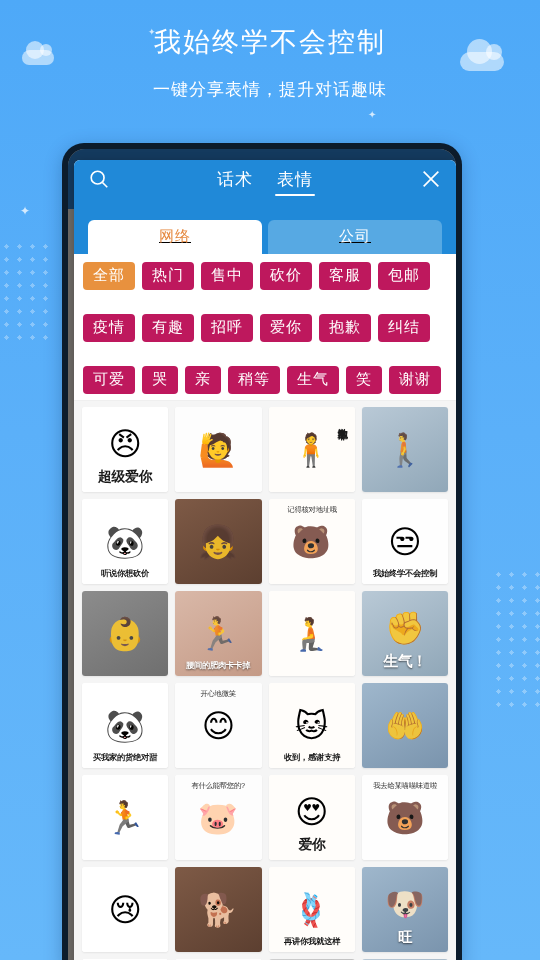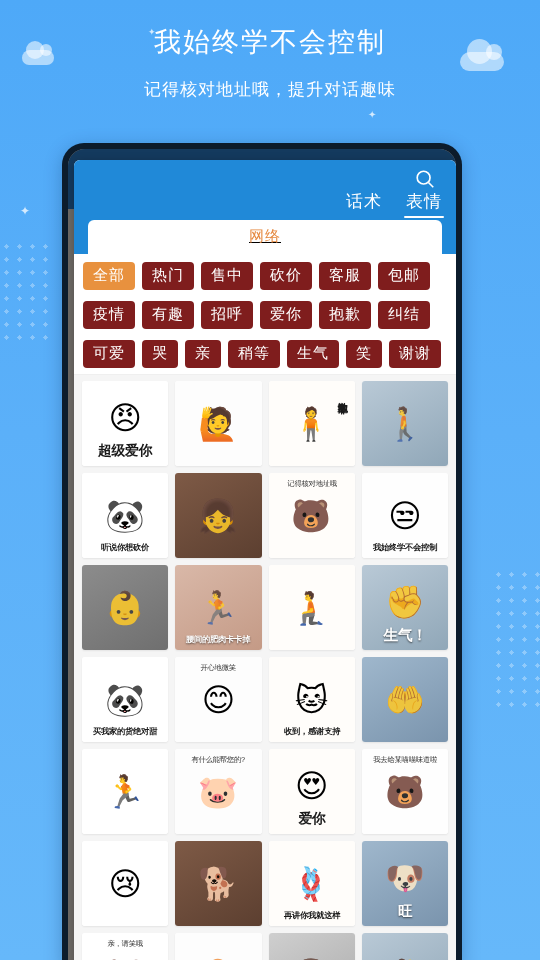--- a/index.html
+++ b/index.html
@@ -90,23 +90,22 @@
   }
 
   
   #panel-header {
     background: #2089d8;
     padding: 8px 14px 0 14px;
     flex: 0 0 auto;
     position: relative;
   }
   #header-top {
-    display: flex; align-items: flex-end; justify-content: space-between;
+    display: flex; align-items: flex-start; justify-content: space-between;
     height: 46px;
-    flex-direction: column;
   }
   #search-icon-btn { width: 28px; display:flex; align-items:center; }
   .svg-ico { display:block; }
   #header-tabs { display: flex; gap: 24px; align-items: flex-end; }
   .htab {
     color: #ffffff; font-size: 17px; padding-bottom: 5px;
     position: relative; letter-spacing: 1px;
   }
   .htab.active::after {
     content:""; position:absolute; left:-2px; right:-2px; bottom:0;
@@ -129,23 +128,23 @@
   }
   .cat-tab.active { background: #ffffff; color: #e5883e; }
   .cat-arrow { font-size: 10px; line-height: 1; }
 
   
   #tag-area {
     background: #ffffff; padding: 8px 9px 6px 9px;
     flex: 0 0 auto;
     border-bottom: 1px solid #efefef;
   }
-  #tag-rows { display:flex; flex-wrap: wrap; gap: 11px 7px; }
+  #tag-rows { display:flex; flex-wrap: wrap; gap: 24px 7px; }
   .tag {
-    background: #7f1d1d; color: #ffffff;
+    background: #be185d; color: #ffffff;
     font-size: 15px; padding: 4px 10px 5px 10px;
     border-radius: 4px; letter-spacing: 1px; white-space: nowrap;
   }
   .tag.active { background: #e8913e; }
 
   
   #sticker-grid {
     flex: 1 1 auto;
     background: #f5f5f5;
     padding: 6px 8px 0 8px;
@@ -189,21 +188,21 @@
   <div class="cloud" id="cloud-left"></div>
   <div class="cloud" id="cloud-right"></div>
   <div class="sparkle" id="sparkle-1">✦</div>
   <div class="sparkle" id="sparkle-2">✦</div>
   <div class="sparkle" id="sparkle-3">✦</div>
   <div class="dotfield" id="dots-left"></div>
   <div class="dotfield" id="dots-right"></div>
 </div>
 
 <div style="position:absolute;left:0;top:24px;width:540px;text-align:center;color:#ffffff;font-size:27px;letter-spacing:2px;">我始终学不会控制</div>
-<div style="position:absolute;left:0;top:78px;width:540px;text-align:center;color:#ffffff;font-size:17px;letter-spacing:1px;">记得核对地址哦，提升对话趣味</div>
+<div style="position:absolute;left:0;top:78px;width:540px;text-align:center;color:#ffffff;font-size:17px;letter-spacing:1px;">一键分享表情，提升对话趣味</div>
 
 <div id="phone">
   <div id="screen">
 
     <div id="bgapp">
       <div id="bgapp-topbar"></div>
       <div id="bgapp-badge">信</div>
       <div class="bg-tri" style="top:96px"></div>
       <div class="bg-row" style="top:115px">C<br>言<br>息</div>
       <div class="bg-row" style="top:175px">C<br>言<br>二</div>
@@ -240,20 +239,23 @@
             <svg class="svg-ico" width="22" height="22" viewBox="0 0 24 24" stroke="#ffffff" stroke-width="1.8">
               <line x1="4" y1="4" x2="20" y2="20"></line>
                 <line x1="20" y1="4" x2="4" y2="20"></line>
             </svg>
           </div>
         </div>
 
         <div id="cat-tabs">
           <div class="cat-tab active">
             <span>网络</span>
+          </div>
+          <div class="cat-tab">
+            <span>公司</span>
           </div>
         </div>
       </div>
 
       <div id="tag-area">
         <div id="tag-rows">
             <div class="tag active">全部</div>
             <div class="tag">热门</div>
             <div class="tag">售中</div>
             <div class="tag">砍价</div>

